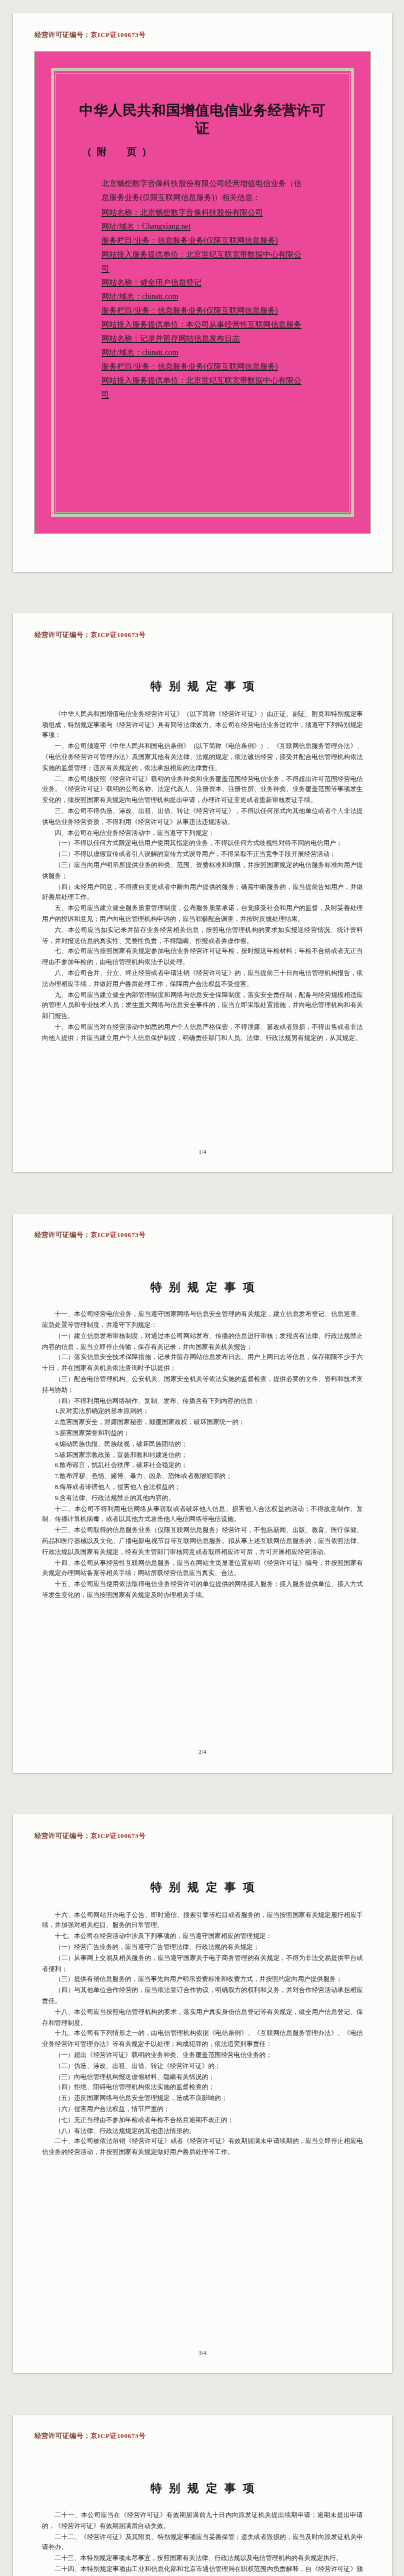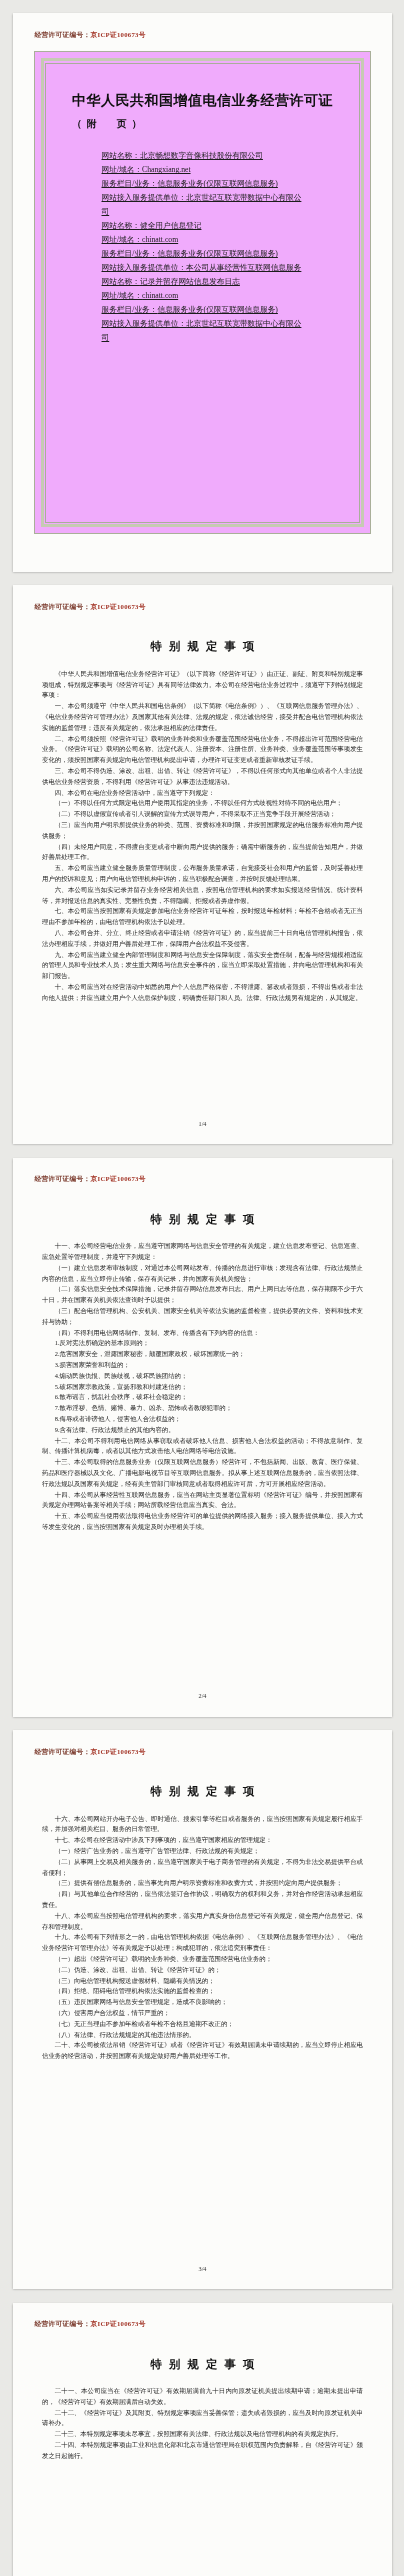--- a/index.html
+++ b/index.html
@@ -36,23 +36,23 @@
     letter-spacing: 0.3px;
     z-index: 2;
   }
   .lic-no .num { color: #a33527; }
 
   
   .cert .frame {
     position: absolute;
     top: 38px; left: 20.6px; right: 20.6px; bottom: 38px;
     border: 1px solid #a9af99;
-    padding: 6px;
-    box-sizing: border-box;
-    background: #f0abfc;
+    padding: 16px;
+    box-sizing: border-box;
+    background: #ec4899;
   }
   .cert .frame-mid {
     height: 100%;
     border: 3.1px solid #c6cab3;
     box-sizing: border-box;
     padding: 1.5px;
   }
   .cert .frame-in {
     height: 100%;
     border: 0.5px solid #a9af99;
@@ -81,21 +81,21 @@
     margin: 18.5px auto 0;
     font-size: 7.7px;
     line-height: 14px;
     color: #1d1d1d;
   }
   .cert-body .intro { margin: 0 0 1px; }
   .site { margin: 0; }
   .site .line { margin: 0; text-decoration: underline; }
 
   
-  .prov { padding: 4px 29px; }
+  .prov { padding: 16px 29px; margin-top: 28px; }
   .prov-title {
     margin: 0;
     padding-top: 50px;
     text-align: center;
     font-size: 11.3px;
     font-weight: bold;
     letter-spacing: 7.2px;
     text-indent: 7.2px;
     color: #111;
   }
@@ -127,20 +127,21 @@
   <section class="page cert">
     <div class="lic-no">
       <span>经营许可证编号：</span><span class="num">京ICP证100673号</span>
     </div>
     <div class="frame">
       <div class="frame-mid">
         <div class="frame-in">
           <h1 class="cert-title">中华人民共和国增值电信业务经营许可证</h1>
           <h2 class="cert-sub">（附　页）</h2>
           <div class="cert-body">
+            <p class="intro">北京畅想数字音像科技股份有限公司经营增值电信业务（信息服务业务(仅限互联网信息服务)）相关信息：</p>
             <div>
 
                 <div class="site">
                   <div class="line"><span>网站名称：</span><span>北京畅想数字音像科技股份有限公司</span></div>
                   <div class="line"><span>网址/域名：</span><span>Changxiang.net</span></div>
                   <div class="line"><span>服务栏目/业务：</span><span>信息服务业务(仅限互联网信息服务)</span></div>
                   <div class="line"><span>网站接入服务提供单位：</span><span>北京世纪互联宽带数据中心有限公司</span></div>
                 </div>
 
                 <div class="site">

